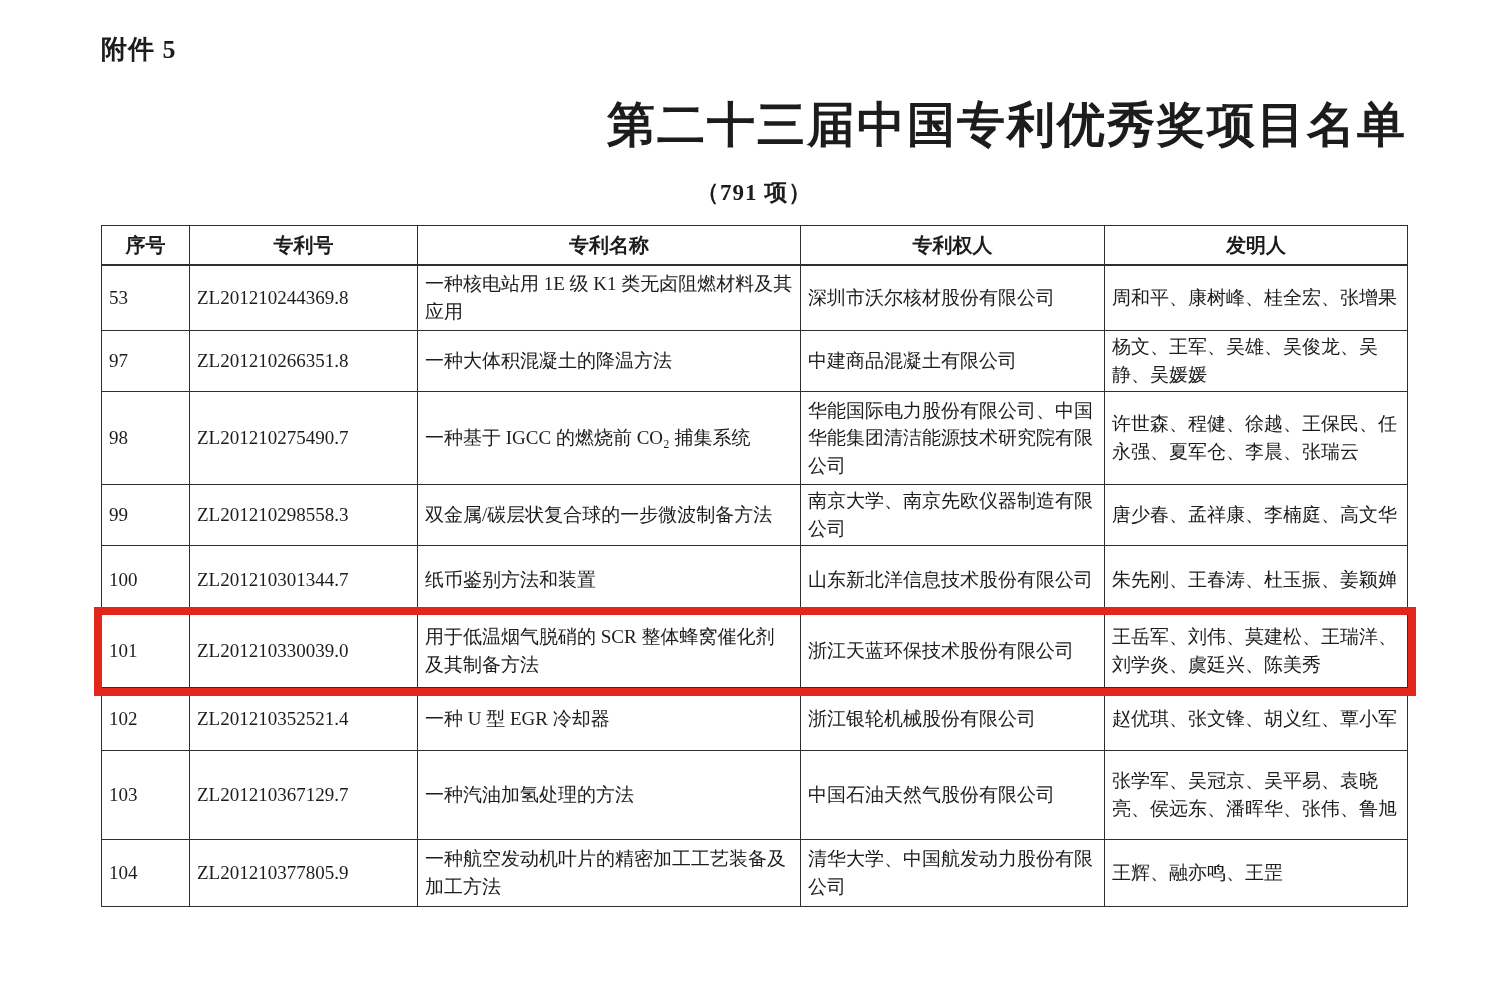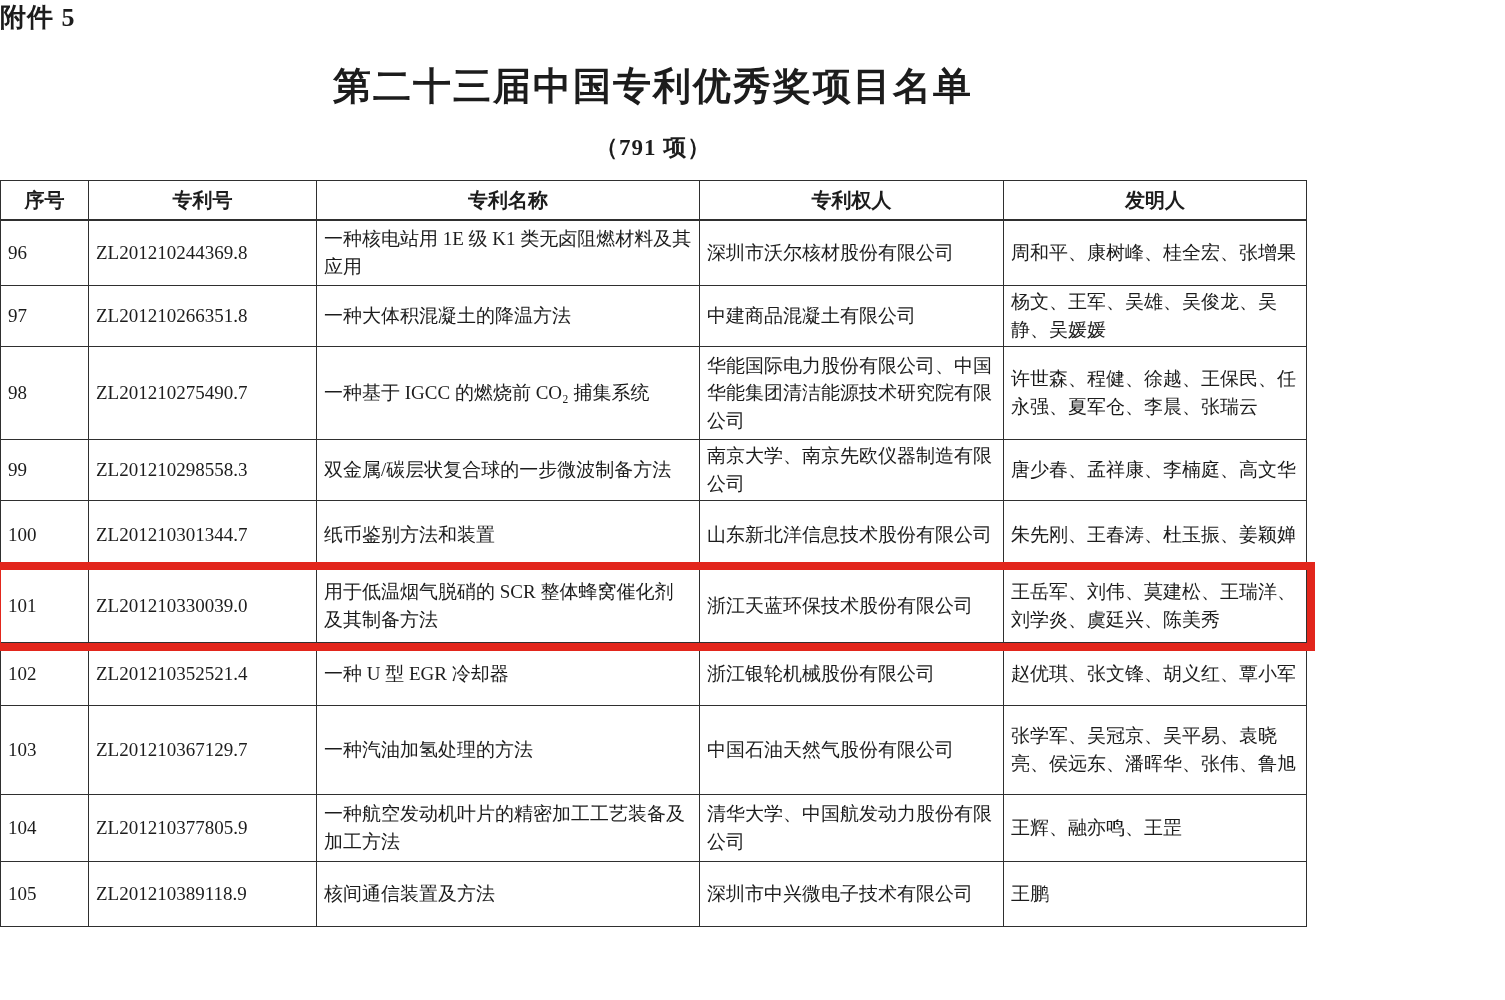--- a/index.html
+++ b/index.html
@@ -8,30 +8,32 @@
     background: #ffffff;
     width: 1505px;
     height: 1000px;
     font-family: "Liberation Serif", "DejaVu Serif", serif;
     color: #1c1c1c;
     -webkit-font-smoothing: antialiased;
   }
   .doc {
     position: relative;
     width: 1306px;
+    margin-left: 101px;
+    padding-top: 32px;
   }
   .attachment {
     font-size: 26px;
     font-weight: 600;
     letter-spacing: 1px;
   }
   .title {
     margin-top: 26px;
-    text-align: center;
-    font-size: 38px;
+    text-align: right;
+    font-size: 48px;
     font-weight: 700;
     letter-spacing: 2px;
   }
   .subtitle {
     margin-top: 20px;
     text-align: center;
     font-size: 23px;
     font-weight: 700;
     letter-spacing: 1px;
   }
@@ -102,21 +104,21 @@
       <tr>
         <th>序号</th>
         <th>专利号</th>
         <th>专利名称</th>
         <th>专利权人</th>
         <th>发明人</th>
       </tr>
     </thead>
     <tbody>
       <tr class="r96">
-        <td>96</td>
+        <td>53</td>
         <td>ZL201210244369.8</td>
         <td>一种核电站用 1E 级 K1 类无卤阻燃材料及其应用</td>
         <td>深圳市沃尔核材股份有限公司</td>
         <td>周和平、康树峰、桂全宏、张增果</td>
       </tr>
       <tr class="r97">
         <td>97</td>
         <td>ZL201210266351.8</td>
         <td>一种大体积混凝土的降温方法</td>
         <td>中建商品混凝土有限公司</td>
@@ -164,23 +166,16 @@
         <td>中国石油天然气股份有限公司</td>
         <td>张学军、吴冠京、吴平易、袁晓亮、侯远东、潘晖华、张伟、鲁旭</td>
       </tr>
       <tr class="r104">
         <td>104</td>
         <td>ZL201210377805.9</td>
         <td>一种航空发动机叶片的精密加工工艺装备及加工方法</td>
         <td>清华大学、中国航发动力股份有限公司</td>
         <td>王辉、融亦鸣、王罡</td>
       </tr>
-      <tr class="r105">
-        <td>105</td>
-        <td>ZL201210389118.9</td>
-        <td>核间通信装置及方法</td>
-        <td>深圳市中兴微电子技术有限公司</td>
-        <td>王鹏</td>
-      </tr>
     </tbody>
   </table>
 
 </div>
 
 </body></html>

